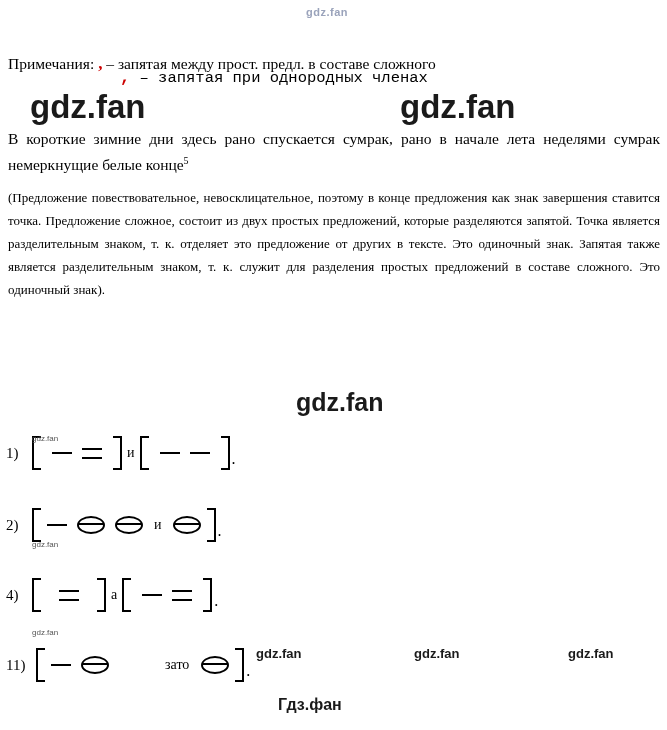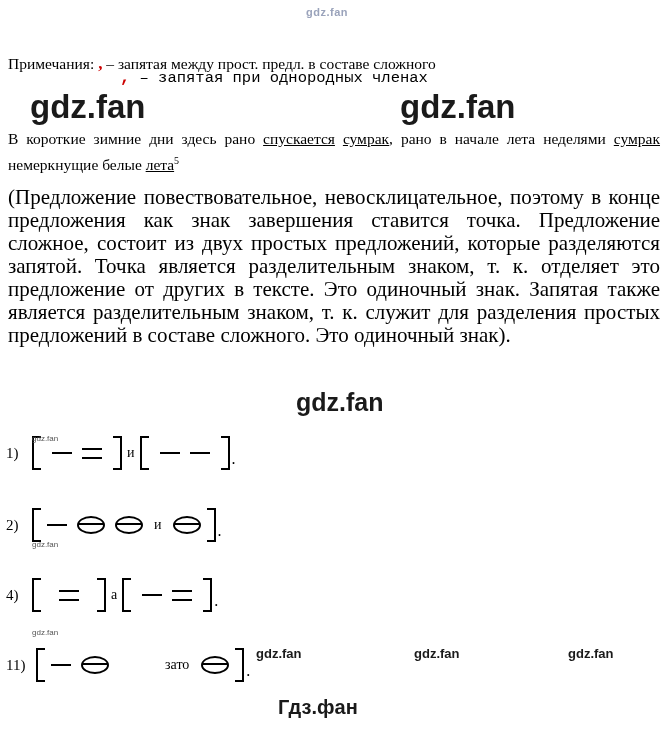--- a/index.html
+++ b/index.html
@@ -32,21 +32,21 @@
   .wm-top {
     font-size: 11px;
     color: #9aa3bb;
     font-weight: 700;
     letter-spacing: 0.5px;
   }
   .wm-big { font-size: 33px; }
   .wm-mid { font-size: 25px; }
   .wm-small { font-size: 13px; }
   .wm-footer {
-    font-size: 20px;
+    font-size: 16px;
     font-weight: 700;
   }
 
   .notes {
     position: absolute;
     left: 8px;
     top: 26px;
     width: 640px;
     font-size: 15.5px;
     line-height: 20px;
@@ -67,29 +67,29 @@
 
   .sentence {
     position: absolute;
     left: 8px;
     top: 128px;
     width: 652px;
     font-size: 15.5px;
     line-height: 22px;
     text-align: justify;
   }
-  .u { text-decoration: underline; }
+  .u { }
   .sup { font-size: 10px; vertical-align: super; }
 
   .analysis {
     position: absolute;
     left: 8px;
     top: 186px;
     width: 652px;
-    font-size: 21px;
+    font-size: 13px;
     line-height: 23px;
     text-align: justify;
   }
 
   
   .scheme {
     position: absolute;
     left: 6px;
     display: flex;
     align-items: center;
@@ -186,21 +186,21 @@
   </div>
   <div class="notes-line2">
     <span class="comma">,</span>
     <span>– запятая при однородных членах</span>
   </div>
 
   <div class="wm wm-big" style="left:30px; top:88px;">gdz.fan</div>
   <div class="wm wm-big" style="left:400px; top:88px;">gdz.fan</div>
 
   <div class="sentence">
-    <span>В короткие зимние дни здесь рано </span><span class="u">спускается</span><span> </span><span class="u">сумрак</span><span>, рано в начале лета неделями </span><span class="u">сумрак</span><span> немеркнущие белые </span><span class="u">лета</span><span class="sup">5</span>
+    <span>В короткие зимние дни здесь рано </span><span class="u">спускается</span><span> </span><span class="u">сумрак</span><span>, рано в начале лета неделями </span><span class="u">сумрак</span><span> немеркнущие белые </span><span class="u">конце</span><span class="sup">5</span>
   </div>
 
   <div class="analysis">(Предложение повествовательное, невосклицательное, поэтому в конце предложения как знак завершения ставится точка. Предложение сложное, состоит из двух простых предложений, которые разделяются запятой. Точка является разделительным знаком, т. к. отделяет это предложение от других в тексте. Это одиночный знак. Запятая также является разделительным знаком, т. к. служит для разделения простых предложений в составе сложного. Это одиночный знак).</div>
 
   <div class="wm wm-mid" style="left:296px; top:388px;">gdz.fan</div>
 
   <div class="scheme" style="top:436px;">
     <span class="num">1)</span>
     <span class="bracket-group">
       <span class="brk left"></span>

